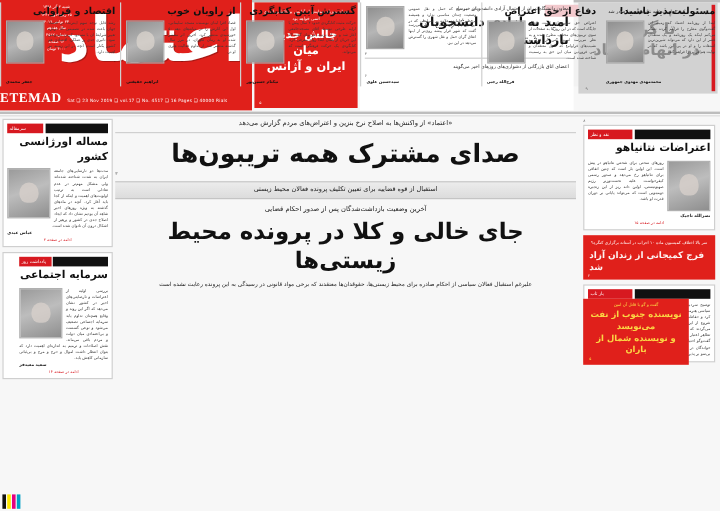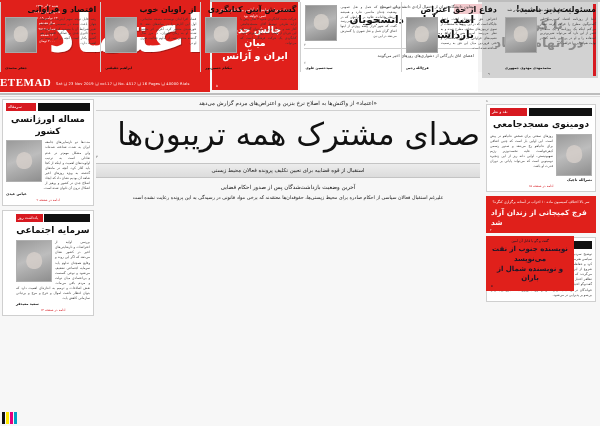--- a/index.html
+++ b/index.html
@@ -56,40 +56,40 @@
   
   #sep1{left:0;top:93px;width:600px;height:2px;background:#bdbdbd;}
   #sep1b{left:0;top:96px;width:600px;height:1px;background:#dcdcdc;}
 
   
   .side-col{background:#fff;border:1px solid #cfcfcf;padding:3px;}
   .lbl{height:8px;position:relative;margin-bottom:3px;}
   .lbl .blk-bar{position:absolute;right:0;top:0;width:62%;height:8px;background:#111;}
   .lbl .red-bar{position:absolute;left:0;top:0;width:36%;height:8px;background:#d71920;}
   .lbl .txt{position:absolute;left:2px;top:0;height:8px;line-height:8px;color:#fff;font-size:3.8px;}
-  .side-hl{font-size:9px;font-weight:bold;text-align:center;line-height:1.3;margin:2px 0 3px;}
+  .side-hl{font-size:9px;font-weight:bold;text-align:right;line-height:1.3;margin:2px 0 3px;}
   .side-body{font-size:3.3px;line-height:1.55;color:#3a3a3a;text-align:justify;}
   .portrait{width:34px;height:40px;background:
       linear-gradient(160deg,#9a9a9a 0%,#bdbdbd 45%,#8e8e8e 100%);
       float:left;margin:0 3px 2px 0;border:1px solid #b0b0b0;position:relative;}
   .portrait::after{content:"";position:absolute;left:50%;top:26%;width:46%;height:44%;
       transform:translateX(-50%);border-radius:50% 50% 42% 42%;background:#d9d2cc;opacity:.75;}
   .byline{clear:both;font-size:3.6px;text-align:left;color:#222;margin-top:1px;font-weight:bold;}
   .more{font-size:3.3px;color:#d71920;text-align:center;margin-top:2px;}
 
   #sidebar-left{left:2px;top:99px;width:92px;}
   #side1{position:relative;}
   #side2{position:relative;margin-top:4px;padding-left:13px;}
 
   
   #main{left:96px;top:99px;width:384px;}
   #main-kick{font-size:5.6px;text-align:center;color:#222;line-height:1.5;}
   #main-kick-rule{height:1px;background:#d0d0d0;margin:3px 0 4px;}
   #main-hl1{font-size:30px;font-weight:bold;text-align:center;line-height:1.22;letter-spacing:-.5px;}
-  #main-hl2{font-size:31px;font-weight:normal;text-align:right;line-height:1.25;margin-top:1px;letter-spacing:-.5px;}
+  #main-hl2{font-size:21px;font-weight:bold;text-align:center;line-height:1.25;margin-top:1px;letter-spacing:-.5px;}
   #main-pg{font-size:3.6px;color:#555;text-align:left;margin-top:1px;}
 
   #band{margin-top:4px;height:13px;background:linear-gradient(#ececec,#dcdcdc);
         border-top:1px solid #c4c4c4;border-bottom:1px solid #c4c4c4;position:relative;}
   #band .txt{position:absolute;inset:0;font-size:5.4px;line-height:13px;text-align:center;color:#1a1a1a;}
 
   #sub-kick{font-size:5.6px;text-align:center;margin-top:6px;color:#1a1a1a;}
   #sub-hl{font-size:19px;font-weight:bold;text-align:center;line-height:1.3;margin-top:3px;letter-spacing:-.4px;}
   #sub-body{font-size:4.8px;line-height:1.6;text-align:center;margin-top:4px;color:#222;}
 
@@ -209,34 +209,35 @@
     <div id="main-kick">«اعتماد» از واکنش‌ها به اصلاح نرخ بنزین و اعتراض‌های مردم گزارش می‌دهد</div>
     <div id="main-kick-rule"></div>
     <div id="main-hl2">صدای مشترک همه تریبون‌ها</div>
     <div id="main-pg">٣</div>
 
     <div id="band">
       <div class="txt">استقبال از قوه قضاییه برای تعیین تکلیف پرونده فعالان محیط زیستی</div>
     </div>
 
     <div id="sub-kick">آخرین وضعیت بازداشت‌شدگان پس از صدور احکام قضایی</div>
+    <div id="sub-hl">جای خالی و کلا در پرونده محیط زیستی‌ها</div>
     <div id="sub-body">علیرغم استقبال فعالان سیاسی از احکام صادره برای محیط زیستی‌ها، حقوقدان‌ها معتقدند که برخی مواد قانونی در رسیدگی به این پرونده رعایت نشده است</div>
   </div>
 
   <div class="blk" id="sidebar-right">
 
     <div id="rs-pgtop">٨</div>
 
     <div class="side-col" id="rs1">
       <div class="lbl">
         <div class="blk-bar"></div>
         <div class="red-bar"></div>
         <div class="txt">نقد و نظر</div>
       </div>
-      <div class="side-hl">دومینوی مسجدجامعی</div>
+      <div class="side-hl">اعتراضات نتانیاهو</div>
       <div class="portrait" style="float:right;margin:0 0 2px 3px"></div>
       <div class="side-body">روزهای سختی برای شخص نتانیاهو در پیش است. این اولین بار است که چنین اتفاقی برای نتانیاهو رخ می‌دهد و صدور رسمی کیفرخواست علیه نخست‌وزیر رژیم صهیونیستی، اولین دانه ریز از این زنجیره دومینویی است که می‌تواند پایانی بر دوران قدرت او باشد.</div>
       <div class="byline" style="text-align:right">نصرالله تاجیک</div>
       <div class="more">ادامه در صفحه ١۵</div>
     </div>
 
     <div id="rs-red">
       <div class="kick">سر بالا اختلاف کمیسیون ماده ١٠ احزاب در آستانه برگزاری کنگره؟</div>
       <div class="hl">فرج کمیجانی از زندان آزاد شد</div>
       <div class="pg">٢</div>
@@ -245,21 +246,21 @@
     <div class="side-col" id="rs2">
       <div class="lbl">
         <div class="blk-bar"></div>
         <div class="red-bar"></div>
         <div class="txt">باز تاب</div>
       </div>
       <div class="side-body">توضیح سردبیر از امسال شور در تالار وحدت شهر می‌کند گفت‌وگوی سیاسی هنرمندان ایرانی می‌گردند در این جمع و انتقاد را از گذشته استفاده کرد و حفاظت آقای عباس صدری و آقای بهادری و جمهوری در دیدگاه‌ها شروع از این گفت‌وگو بهداشت. همین اتفاق مشعل شده آقایی صدور می‌گردند که آقای جمهوری بدان پاسخ می‌دهد. عمده آن در پایه موجب تظاهر اعتبار سر خواسته دست جهت مجازی درست امروز و بهجام و این گفت‌وگو احتیاج پذیر در نظر یک روزنامه‌ای سر برخاسته را بهتر دانسته به خواندگان در برد اینک خوان آقای بهادری جمهوری بسته جزو برگ او را بی‌سو بر پذیرایی در می‌شود.</div>
     </div>
   </div>
 
-  <div class="blk" style="left:486px;top:236px;width:88px;background:#e0201b;color:#0f172a;padding:3px 5px;">
+  <div class="blk" style="left:486px;top:249px;width:88px;background:#e0201b;color:#fde047;padding:3px 5px;">
     <div style="font-size:3.5px;text-align:center;">گفت و گو با قاتل آن امین</div>
     <div style="font-size:7px;font-weight:bold;text-align:center;line-height:1.4;margin-top:2px;opacity:.95;">نویسنده جنوب از نفت می‌نویسد</div>
     <div style="font-size:7px;font-weight:bold;text-align:center;line-height:1.4;opacity:.95;">و نویسنده شمال از باران</div>
     <div style="font-size:3.2px;text-align:left;">۵</div>
   </div>
 
   <div id="bottom">
 
     <div class="bcol">
       <div class="bhl">مسئولیت‌پذیر باشید!</div>

